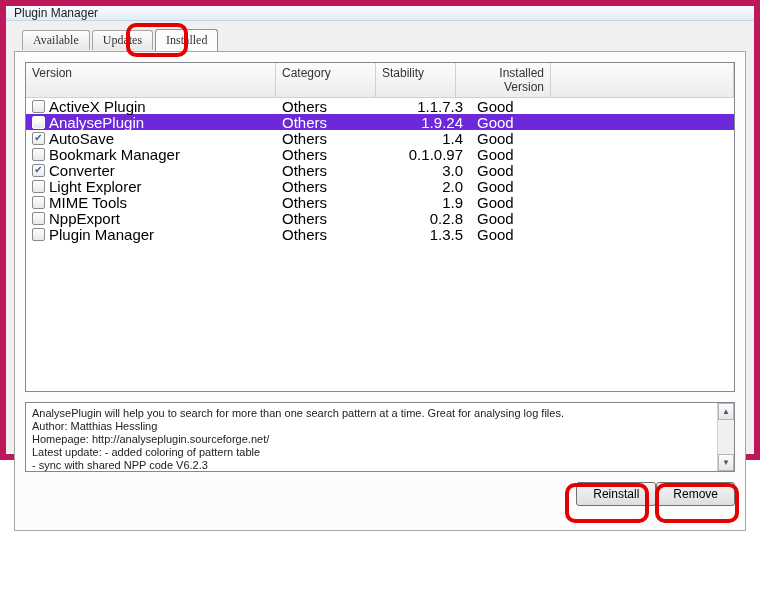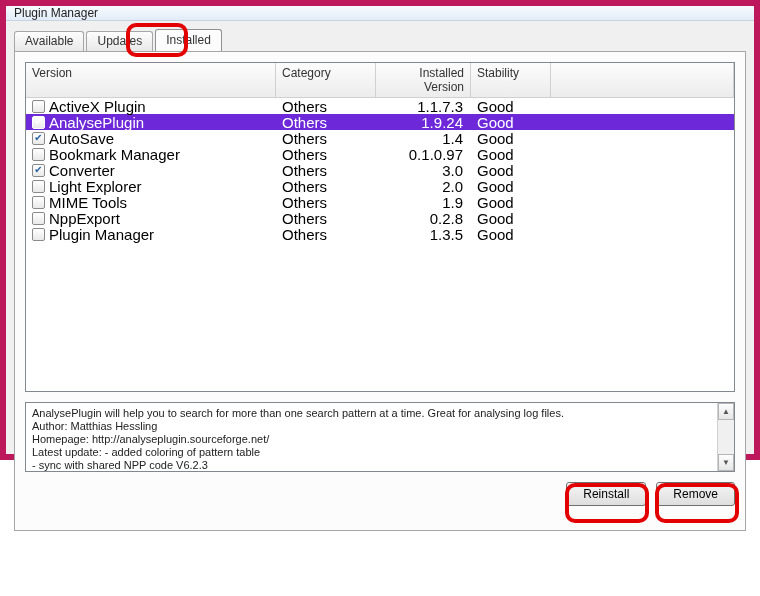--- a/index.html
+++ b/index.html
@@ -29,23 +29,24 @@
   }
   .client {
     flex:1;
     padding:8px 8px 8px 8px;
     display:flex; flex-direction:column;
     position:relative;
   }
   .tabs-wrap { position:relative; }
   .tabstrip {
     display:flex;
-    align-items:center;
+    align-items:flex-start;
     height:22px;
-    margin-left:0;
+    margin-left:8px;
+    font-family:Liberation Serif, serif;
   }
   .tab {
     height:20px;
     padding:2px 10px 0 10px;
     border:1px solid #a6a6a6;
     border-bottom:none;
     background:linear-gradient(#fdfdfd,#e8e8e8);
     margin-right:2px;
     border-top-left-radius:3px;
     border-top-right-radius:3px;
@@ -148,21 +149,21 @@
     height:17px;
     background:linear-gradient(#fdfdfd,#e6e6e6);
     border:1px solid #b5b5b5;
     display:flex; align-items:center; justify-content:center;
     font-size:8px; color:#555;
   }
   .action-row {
     display:flex;
     justify-content:flex-end;
     margin-top:10px;
-    gap:10px;
+    gap:0;
   }
   .btn {
     min-width:72px;
     height:24px;
     border:1px solid #707070;
     border-radius:3px;
     background:linear-gradient(#f6f6f6,#dedede);
     padding:0 16px;
     font-size:12px;
     color:#000;
@@ -209,22 +210,22 @@
         <div class="tab"><span>Updates</span></div>
         <div class="tab active"><span>Installed</span></div>
       </div>
 
       <div class="tabpane">
 
         <div class="listview">
           <div class="lv-header">
             <div class="col col-plugin"><span>Version</span></div>
             <div class="col col-cat"><span>Category</span></div>
+            <div class="col col-stab"><span>Stability</span></div>
             <div class="col col-ver"><span>Installed Version</span></div>
-            <div class="col col-stab"><span>Stability</span></div>
             <div class="col col-rest"></div>
           </div>
           <div class="lv-body" id="lv-body">
               <div class="row">
                 <div class="cell cell-plugin">
                   <span class="chk"></span>
                   <span>ActiveX Plugin</span>
                 </div>
                 <div class="cell cell-cat">Others</div>
                 <div class="cell cell-ver">1.1.7.3</div>

